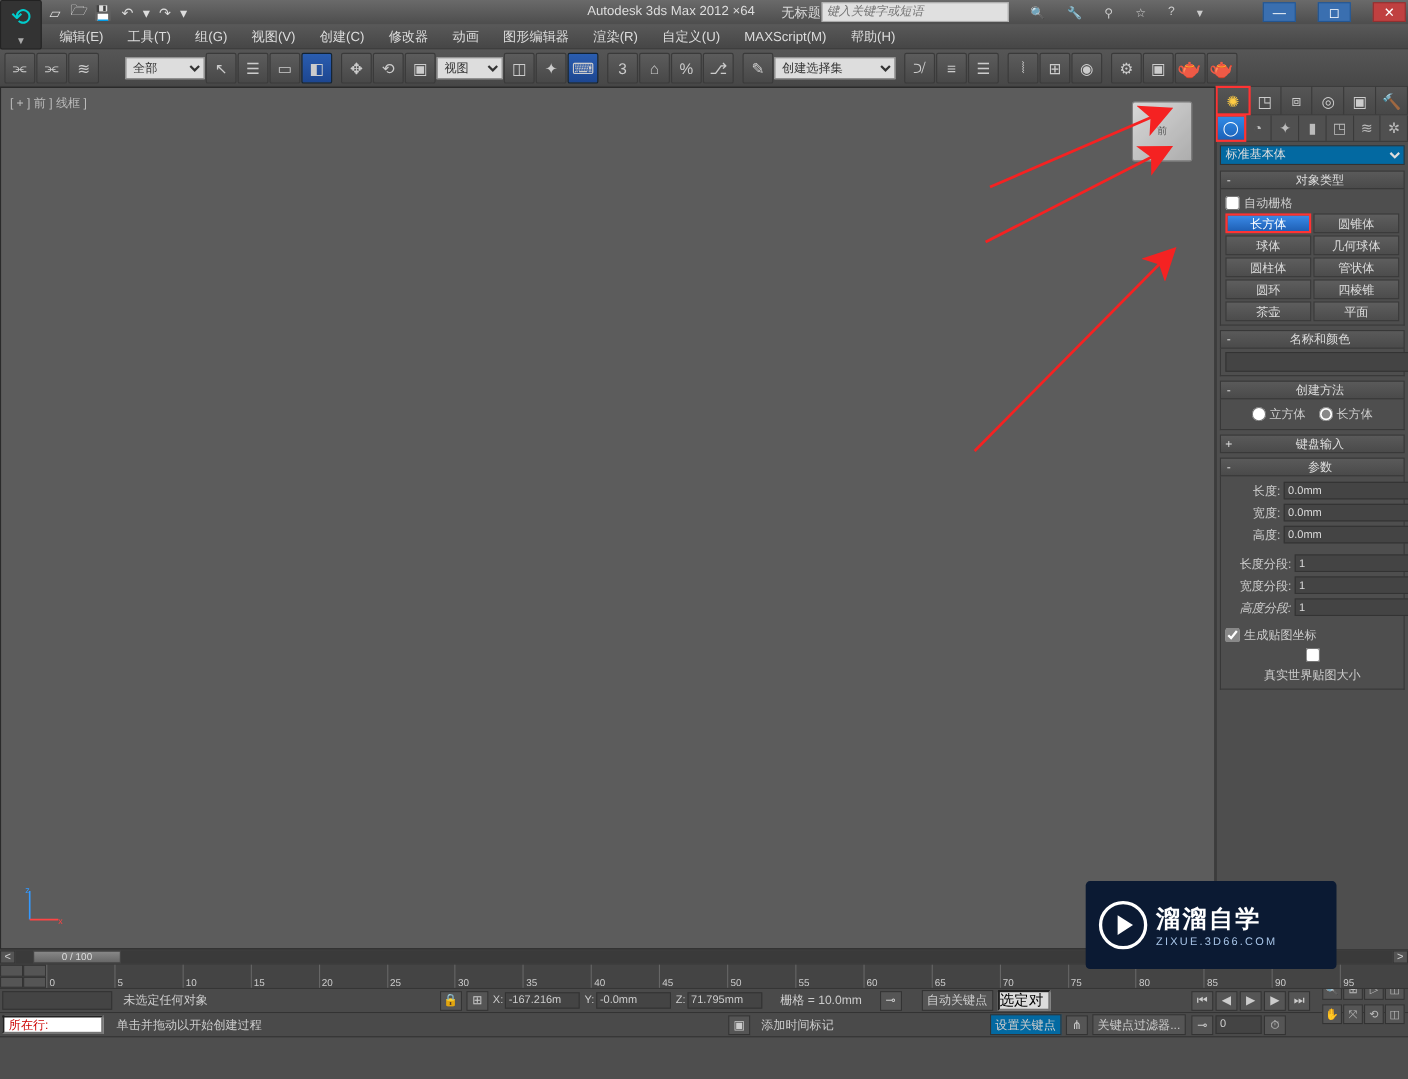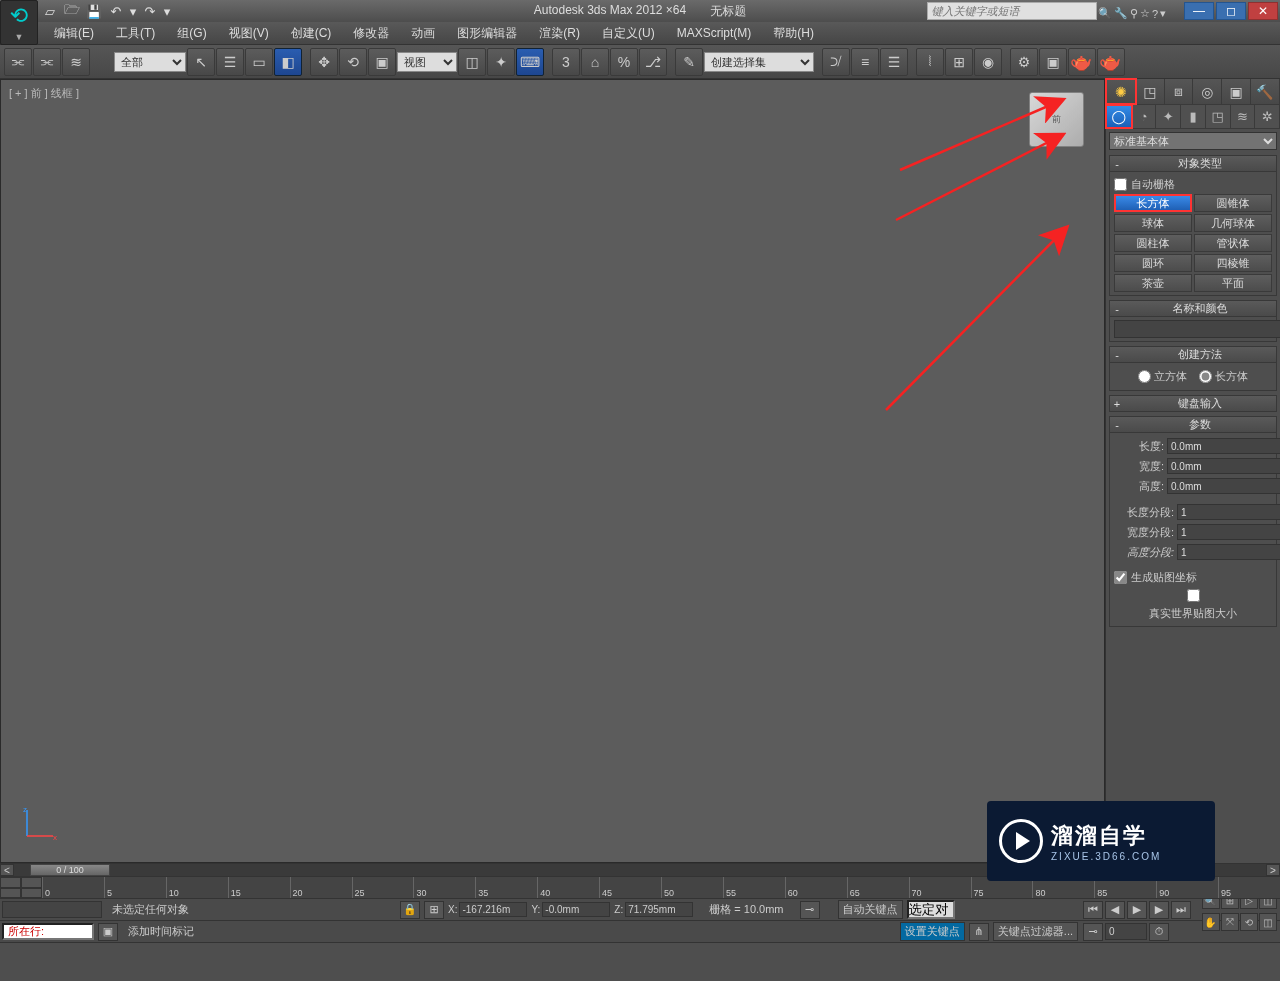--- a/index.html
+++ b/index.html
@@ -3,21 +3,21 @@
 <meta charset="utf-8">
 <style>
 * { margin: 0; padding: 0; box-sizing: border-box; font-family: "Microsoft YaHei", Arial, sans-serif; }
 body { background: #5a5a5a; width: 1280px; height: 981px; overflow: hidden; position: relative; color: #ccc; font-size: 11px; }
 
 
 .titlebar { height: 22px; background: linear-gradient(#6a6a6a,#4d4d4d); display: flex; align-items: center; position: relative; }
 .titlebar .quick { display: flex; gap: 2px; padding-left: 40px; }
 .titlebar .quick .tb-btn { width: 20px; height: 18px; display:flex;align-items:center;justify-content:center;color:#ddd;font-size:13px; }
 .titlebar .title-center { position:absolute; left:50%; transform:translateX(-50%); display:flex; gap:24px; color:#ddd; font-size:12px; }
-.titlebar .right-area { position:absolute; right:0; display:flex; align-items:flex-end; gap:2px; padding-right:2px;}
+.titlebar .right-area { position:absolute; right:0; display:flex; align-items:center; gap:20px; padding-right:2px;}
 .titlebar .search { width: 170px; height:18px; background:#e0e0e0; color:#777; font-style:italic; padding:1px 4px; border:1px solid #aaa; font-size:11px;}
 .titlebar .winbtn { width:30px; height:18px; background:#3a6fb0; display:flex;align-items:center;justify-content:center;color:#fff;font-size:12px;border:1px solid #245590;}
 .titlebar .winbtn.close { background:#c04040; border-color:#903030;}
 .app-icon-wrap { position:absolute; left:0; top:0; width:38px; height:45px; background:#333; border:1px solid #222; border-radius:2px; z-index:50; display:flex; flex-direction:column;}
 .app-icon { width:36px;height:30px;display:flex;align-items:center;justify-content:center;font-size:22px;color:#0cc;}
 .app-arrow { height:12px;display:flex;align-items:center;justify-content:center;color:#aaa;font-size:9px;}
 
 
 .menubar { height: 23px; background: linear-gradient(#595959,#464646); display:flex; align-items:center; padding-left:44px; gap:2px; border-bottom:1px solid #333;}
 .menubar .mi { padding: 3px 10px; color:#ddd; font-size:12px; }
@@ -40,21 +40,21 @@
 
 
 .cmdpanel { width:175px; background:#4e4e4e; border-left:1px solid #333; display:flex; flex-direction:column;}
 .cmd-row { display:flex; height:26px; border-bottom:1px solid #3a3a3a; background:linear-gradient(#555,#484848);}
 .cmd-row .ctab { flex:1; border-right:1px solid #3a3a3a; display:flex;align-items:center;justify-content:center; font-size:14px;color:#ccc;}
 .cmd-row .ctab.boxed { border:2px solid #f33 !important; margin:-1px;}
 .cmdpanel .subrow { display:flex; height:24px; background:#505050; border-bottom:1px solid #3a3a3a;}
 .cmdpanel .subrow .stab { flex:1; border-right:1px solid #3a3a3a; display:flex;align-items:center;justify-content:center;font-size:13px;color:#bbb;}
 .cmdpanel .subrow .stab.active { background:linear-gradient(#328be6,#1a60b8); color:#fff;}
 .cmdpanel .subrow .stab.boxed { border:2px solid #f33 !important; margin:-1px;}
-.cmdpanel select.full { width:calc(100% - 6px); margin:3px; background:#737373; color:#ddd; border:1px solid #333; font-size:11px; height:18px;}
+.cmdpanel select.full { width:calc(100% - 6px); margin:3px; background:#0369a1; color:#ddd; border:1px solid #333; font-size:11px; height:18px;}
 
 
 .rollup { margin:2px 3px; }
 .rollup-head { height:17px; background:linear-gradient(#5a5a5a,#4a4a4a); border:1px solid #383838; display:flex;align-items:center; font-size:11px; color:#ddd; position:relative;}
 .rollup-head .pm { width:14px; text-align:center;}
 .rollup-head .ttl { flex:1; text-align:center;}
 .rollup-body { background:#4e4e4e; border:1px solid #383838; border-top:none; padding:3px 4px;}
 .checkbox-row { display:flex; align-items:center; justify-content:flex-start; gap:4px; font-size:11px; color:#ccc; padding:2px 0;}
 .obj-grid { display:grid; grid-template-columns:1fr 1fr; gap:2px;}
 .obj-btn { height:18px; background:linear-gradient(#5e5e5e,#4c4c4c); border:1px solid #3a3a3a; color:#ddd; font-size:11px; display:flex;align-items:center;justify-content:center;}
@@ -399,20 +399,21 @@
         <div class="coord">Y:<input value="-0.0mm" style=""></div>
         <div class="coord">Z:<input value="71.795mm" style=""></div>
         <div style="padding:0 12px;">栅格 = 10.0mm</div>
         <div class="sbtn">⊸</div>
         <div style="width:10px;"></div>
         <div class="key-txt" style="background:#555;border:1px solid #333;padding:1px 4px;">自动关键点</div>
         <input class="drop" style="background: rgb(221, 221, 221); width: 48px;" value="选定对">
       </div>
       <div class="status-bar2">
         <input class="script-label" value="所在行:" style="">
+        <div class="prompt">单击并拖动以开始创建过程</div>
         <div class="sbtn">▣</div>
         <div class="key-txt" style="padding:0 6px;">添加时间标记</div>
         <div style="flex:1;"></div>
         <div class="key-txt" style="background:#0369a1;border:1px solid #333;padding:1px 4px;">设置关键点</div>
         <div class="sbtn">⋔</div>
         <div class="key-txt" style="background:#555;border:1px solid #333;padding:1px 4px;">关键点过滤器...</div>
       </div>
     </div>
     <div style="width:200px;display:flex;flex-direction:column;">
       <div class="status-bar1" style="gap:2px;padding:0 3px;">

